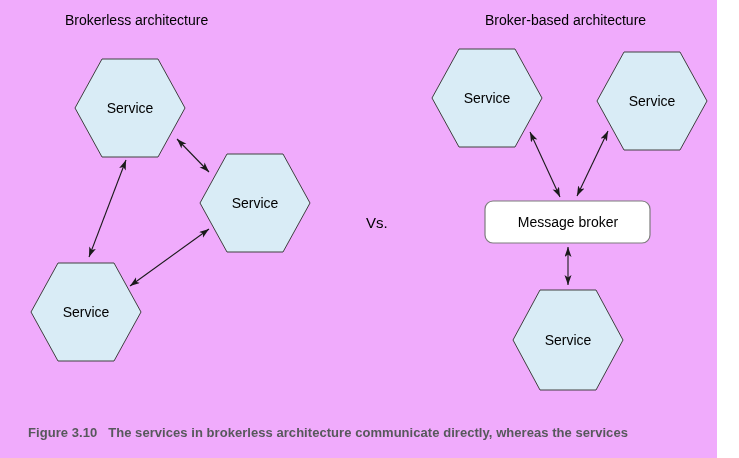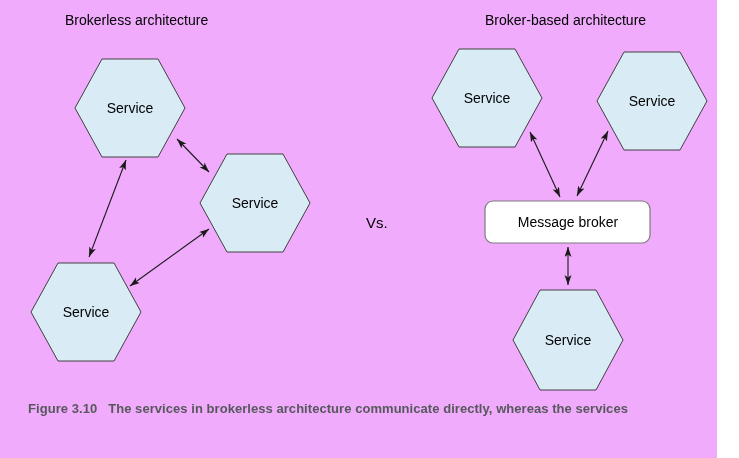--- a/index.html
+++ b/index.html
@@ -43,21 +43,21 @@
     stroke-width: 1.2;
   }
   .edge {
     stroke: #1a1a1a;
     stroke-width: 1.1;
     fill: none;
   }
   .caption {
     position: absolute;
     left: 28px;
-    top: 400px;
+    top: 424px;
     width: 695px;
     font-size: 13px;
     font-weight: bold;
     line-height: 1.42;
     color: #57585c;
     letter-spacing: 0.05px;
   }
   .caption .fig-label {
     margin-right: 11px;
   }

